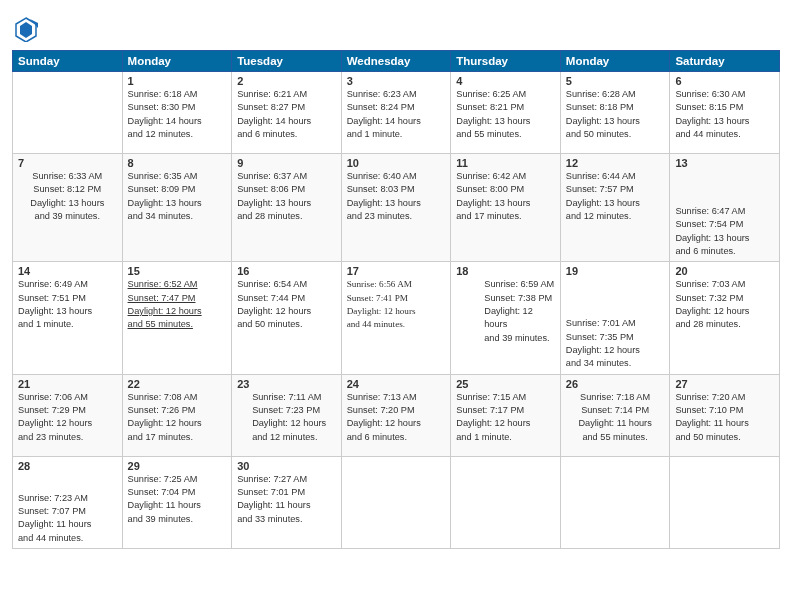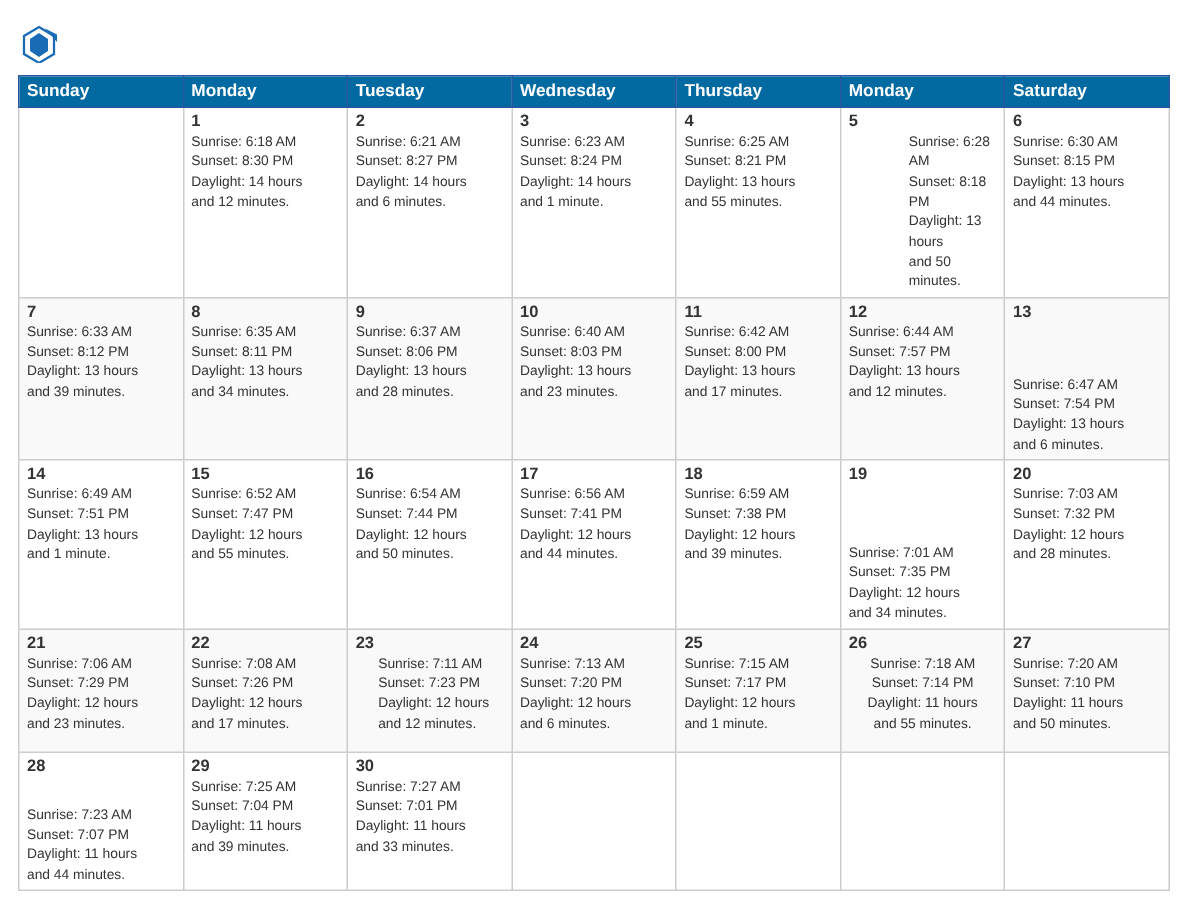--- a/index.html
+++ b/index.html
@@ -166,45 +166,45 @@
           </td>
           <td>
             <span class="day-num">4</span>
             <div class="day-info" style="white-space: pre-line;">Sunrise: 6:25 AM
 Sunset: 8:21 PM
 Daylight: 13 hours
 and 55 minutes.</div>
           </td>
           <td>
             <span class="day-num">5</span>
-            <div class="day-info" style="white-space: pre-line; margin-left: 40px;">Sunrise: 6:28 AM
+            <div class="day-info" style="white-space: pre-line;">Sunrise: 6:28 AM
 Sunset: 8:18 PM
 Daylight: 13 hours
 and 50 minutes.</div>
           </td>
           <td>
             <span class="day-num">6</span>
             <div class="day-info" style="white-space: pre-line;">Sunrise: 6:30 AM
 Sunset: 8:15 PM
 Daylight: 13 hours
 and 44 minutes.</div>
           </td>
         </tr>
         <tr>
           <td>
             <span class="day-num">7</span>
-            <div class="day-info" style="white-space: pre-line;">Sunrise: 6:33 AM
+            <div class="day-info" style="white-space: pre-line; text-align: center;">Sunrise: 6:33 AM
 Sunset: 8:12 PM
 Daylight: 13 hours
 and 39 minutes.</div>
           </td>
           <td>
             <span class="day-num">8</span>
             <div class="day-info" style="white-space: pre-line;">Sunrise: 6:35 AM
-Sunset: 8:11 PM
+Sunset: 8:09 PM
 Daylight: 13 hours
 and 34 minutes.</div>
           </td>
           <td>
             <span class="day-num">9</span>
             <div class="day-info" style="white-space: pre-line;">Sunrise: 6:37 AM
 Sunset: 8:06 PM
 Daylight: 13 hours
 and 28 minutes.</div>
           </td>
@@ -240,42 +240,42 @@
         <tr>
           <td>
             <span class="day-num">14</span>
             <div class="day-info" style="white-space: pre-line;">Sunrise: 6:49 AM
 Sunset: 7:51 PM
 Daylight: 13 hours
 and 1 minute.</div>
           </td>
           <td>
             <span class="day-num">15</span>
-            <div class="day-info" style="white-space: pre-line;">Sunrise: 6:52 AM
+            <div class="day-info" style="white-space: pre-line; text-decoration: underline;">Sunrise: 6:52 AM
 Sunset: 7:47 PM
 Daylight: 12 hours
 and 55 minutes.</div>
           </td>
           <td>
             <span class="day-num">16</span>
             <div class="day-info" style="white-space: pre-line;">Sunrise: 6:54 AM
 Sunset: 7:44 PM
 Daylight: 12 hours
 and 50 minutes.</div>
           </td>
           <td>
             <span class="day-num">17</span>
-            <div class="day-info" style="white-space: pre-line;">Sunrise: 6:56 AM
+            <div class="day-info" style="white-space: pre-line; font-family: Liberation Serif, serif;">Sunrise: 6:56 AM
 Sunset: 7:41 PM
 Daylight: 12 hours
 and 44 minutes.</div>
           </td>
           <td>
             <span class="day-num">18</span>
-            <div class="day-info" style="white-space: pre-line;">Sunrise: 6:59 AM
+            <div class="day-info" style="white-space: pre-line; margin-left: 28px;">Sunrise: 6:59 AM
 Sunset: 7:38 PM
 Daylight: 12 hours
 and 39 minutes.</div>
           </td>
           <td>
             <span class="day-num">19</span>
             <div class="day-info" style="white-space: pre-line; margin-top: 40px;">Sunrise: 7:01 AM
 Sunset: 7:35 PM
 Daylight: 12 hours
 and 34 minutes.</div>

